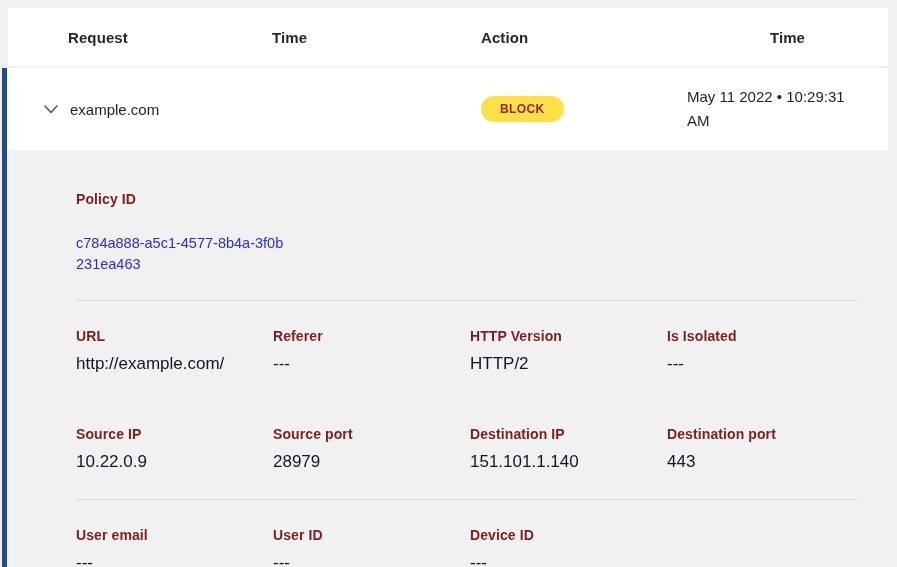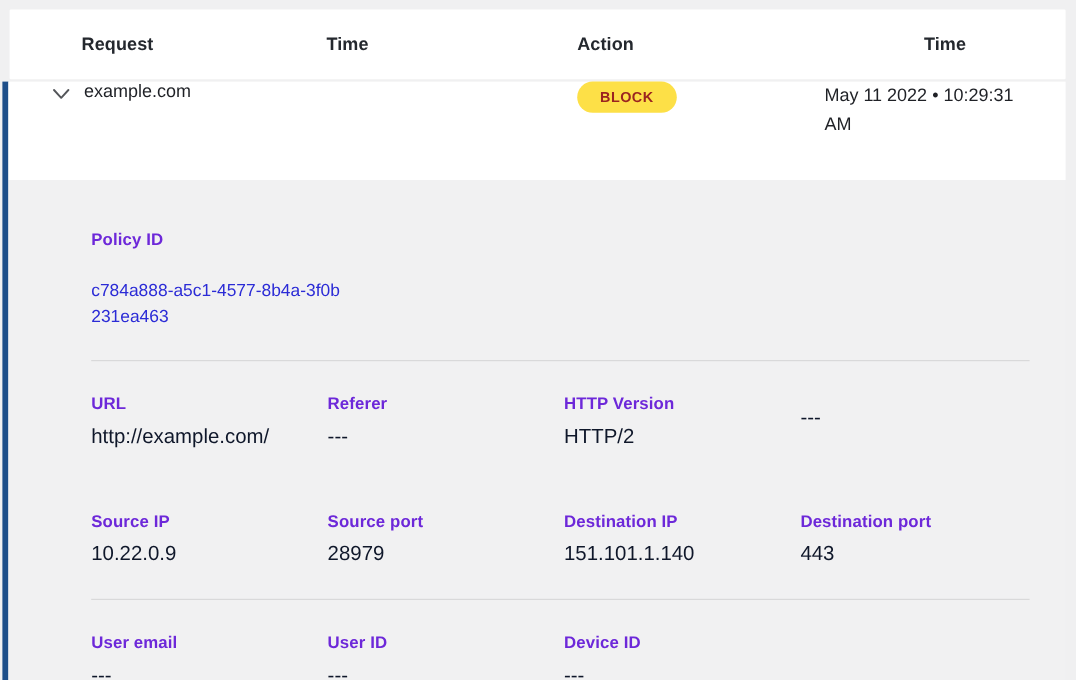--- a/index.html
+++ b/index.html
@@ -35,21 +35,21 @@
   
   .accordion {
     margin: 2px 9px 0 2px;
     border-left: 5px solid #1d4e89;
     height: 557px;
   }
   .summary-row {
     background: #ffffff;
     height: 82px;
     display: flex;
-    align-items: flex-start;
+    align-items: center;
     padding-left: 34px;
     cursor: pointer;
   }
   .chevron-btn {
     width: 20px; height: 20px;
     margin-right: 9px;
     background: none; border: none;
     display: flex; align-items: center; justify-content: center;
     cursor: pointer;
     flex: 0 0 20px;
@@ -77,21 +77,21 @@
   
   .detail-panel {
     background: #f1f1f2;
     height: 417px;
     padding: 0 28px 0 69px;
     overflow: hidden;
   }
   .field-label {
     font-size: 14px;
     font-weight: 700;
-    color: #6d28d9;
+    color: #7f1d1d;
     letter-spacing: 0.1px;
   }
   .field-value {
     font-size: 17px;
     color: #0f172a;
     margin-top: 10px;
   }
   .policy-section { padding: 41px 0 25px 0; }
   .policy-link {
     display: inline-block;
@@ -161,20 +161,21 @@
         </div>
         <div>
           <div class="field-label">Referer</div>
           <div class="field-value">---</div>
         </div>
         <div>
           <div class="field-label">HTTP Version</div>
           <div class="field-value">HTTP/2</div>
         </div>
         <div>
+          <div class="field-label">Is Isolated</div>
           <div class="field-value">---</div>
         </div>
       </div>
 
       <div class="field-grid grid-row-2">
         <div>
           <div class="field-label">Source IP</div>
           <div class="field-value">10.22.0.9</div>
         </div>
         <div>

